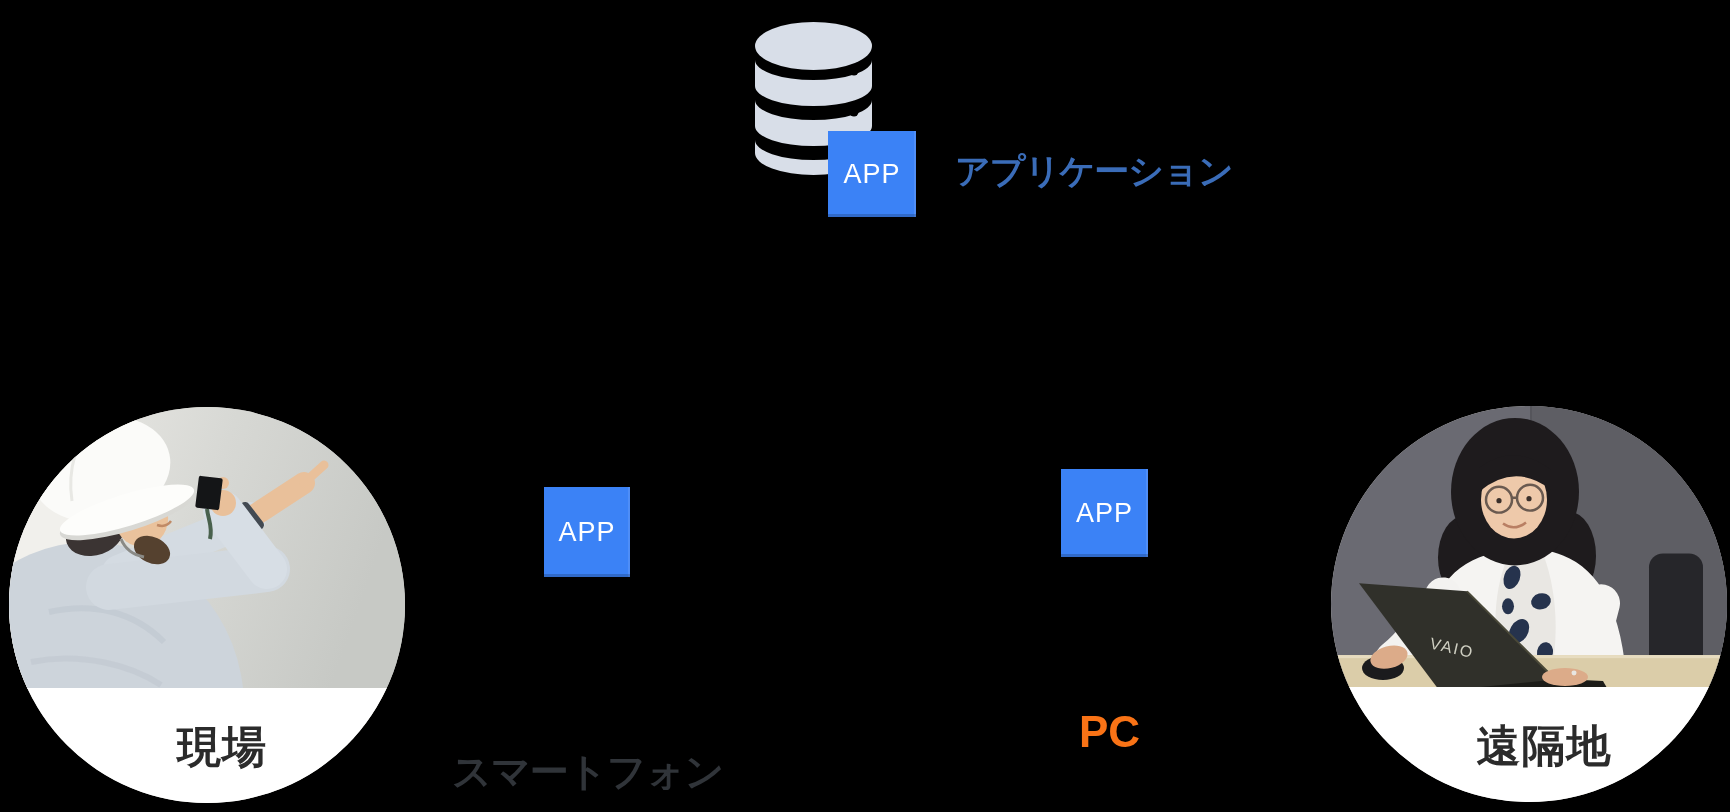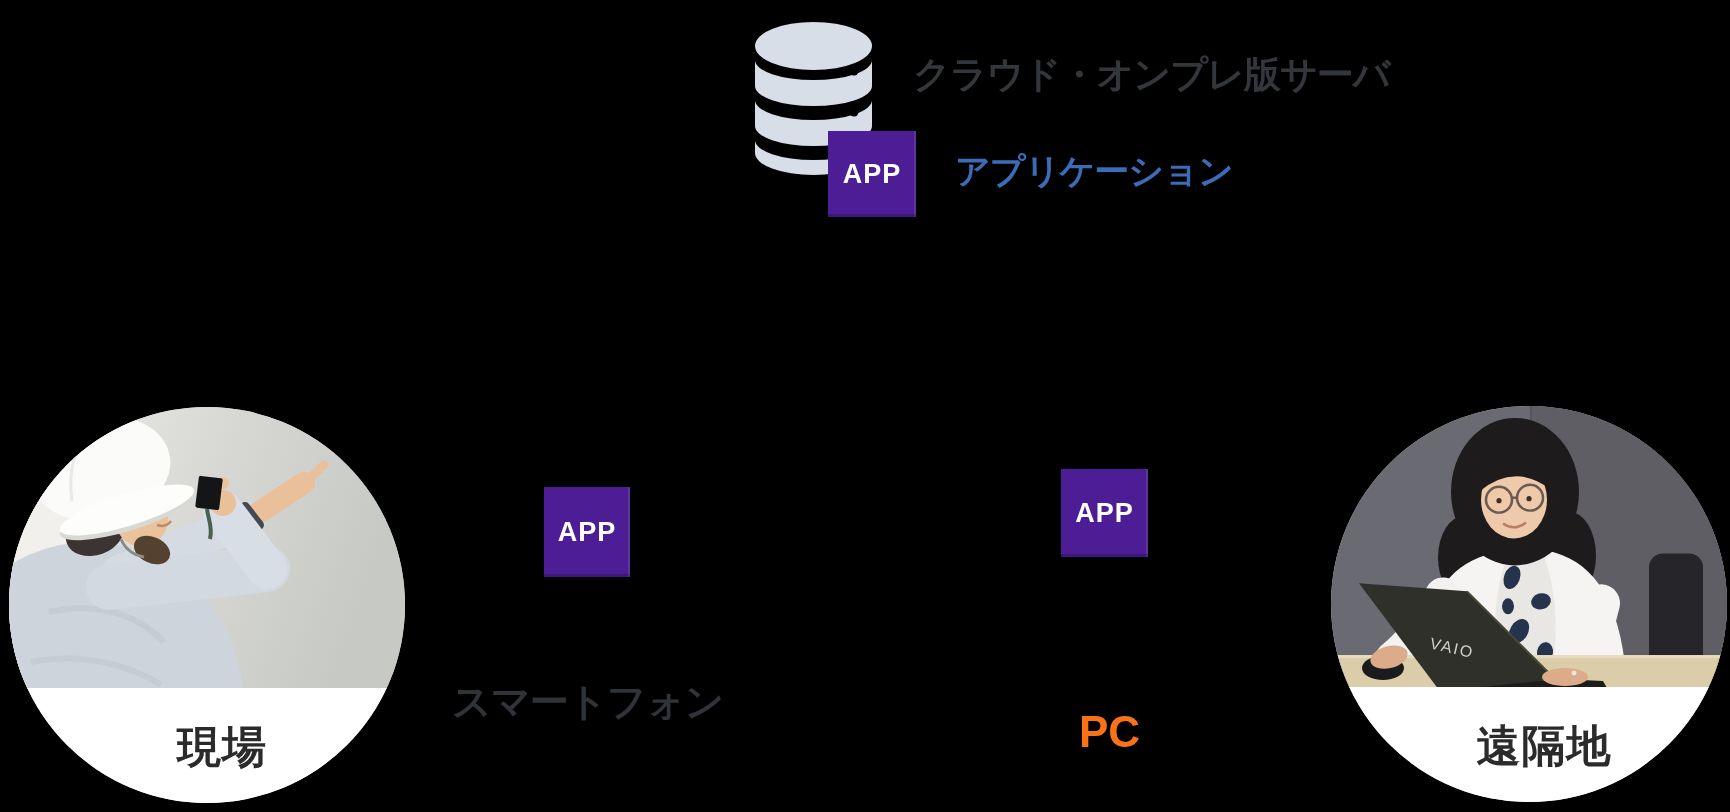--- a/index.html
+++ b/index.html
@@ -2,25 +2,25 @@
 <html><head>
 <meta charset="utf-8">
 <style>
   html,body{margin:0;padding:0;background:#000;}
   body{font-family:"Liberation Sans","DejaVu Sans",sans-serif;}
   #stage{position:relative;width:1730px;height:812px;background:#000;overflow:hidden;}
 
   .label{position:absolute;line-height:1;white-space:nowrap;}
   .server-label{left:913px;top:56px;font-size:37px;font-weight:600;color:#33363a;letter-spacing:-1px;}
   .application-label{left:955px;top:153px;font-size:35px;font-weight:700;color:#3a6cb8;letter-spacing:-1px;}
-  .smartphone-label{left:452px;top:682px;font-size:39px;font-weight:600;color:#303439;letter-spacing:-1px;}
+  .smartphone-label{left:452px;top:752px;font-size:39px;font-weight:600;color:#303439;letter-spacing:-1px;}
   .pc-label{left:1079px;top:710px;font-size:44px;font-weight:600;color:#f97316;}
 
   .app-badge{position:absolute;display:flex;align-items:center;justify-content:center;
-    background:#4c1d95;color:#fff;font-size:27px;font-weight:700;letter-spacing:1px;
+    background:#3b82f6;color:#fff;font-size:27px;font-weight:400;letter-spacing:1px;
     box-shadow:inset 0 -3px 0 rgba(0,0,0,0.18), inset -2px 0 0 rgba(255,255,255,0.10);}
   .app-server{left:828px;top:131px;width:88px;height:86px;}
   .app-smartphone{left:544px;top:487px;width:86px;height:90px;}
   .app-pc{left:1061px;top:469px;width:87px;height:88px;}
 
   .db-icon{position:absolute;left:753px;top:20px;}
 
   .photo-circle{position:absolute;width:396px;height:396px;border-radius:50%;overflow:hidden;background:#d9d9d5;}
   .site-circle{left:9px;top:407px;}
   .remote-circle{left:1331px;top:406px;}
@@ -44,21 +44,20 @@
       <path d="M 2 80 A 58.5 20 0 0 0 119 80 L 119 106 A 58.5 20 0 0 1 2 106 Z"></path>
 
       <path d="M 2 120 A 58.5 20 0 0 0 119 120 L 119 133 A 58.5 22 0 0 1 2 133 Z"></path>
     </g>
     <g fill="#000000">
       <circle cx="101" cy="51" r="4.5"></circle>
       <circle cx="101" cy="92" r="4.5"></circle>
     </g>
   </svg>
 
-  <div class="label server-label">クラウド・オンプレ版サーバ</div>
 
   <div class="app-badge app-server">
     <span>APP</span>
   </div>
 
   <div class="label application-label">アプリケーション</div>
 
   <div class="app-badge app-smartphone">
     <span>APP</span>
   </div>

